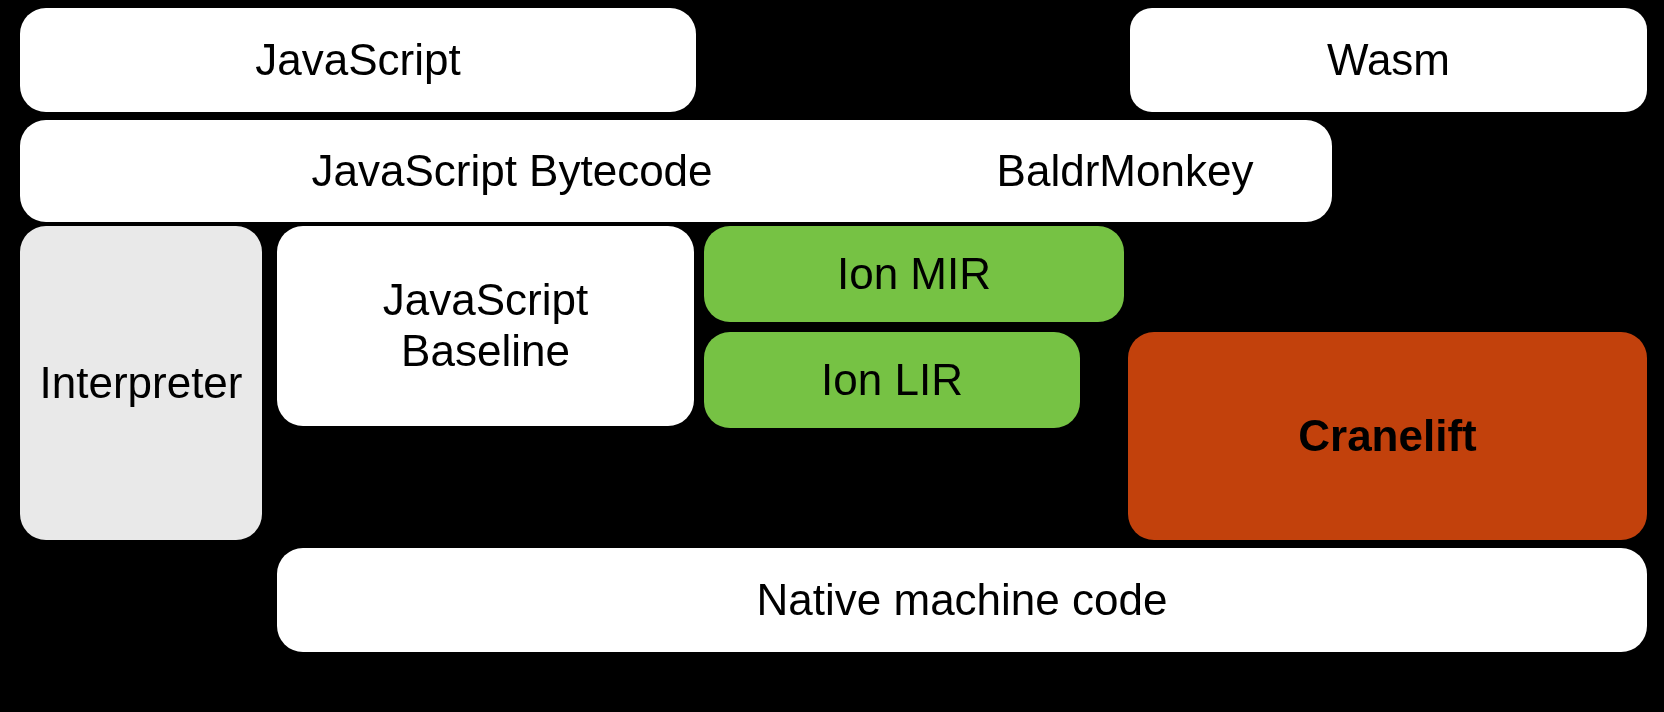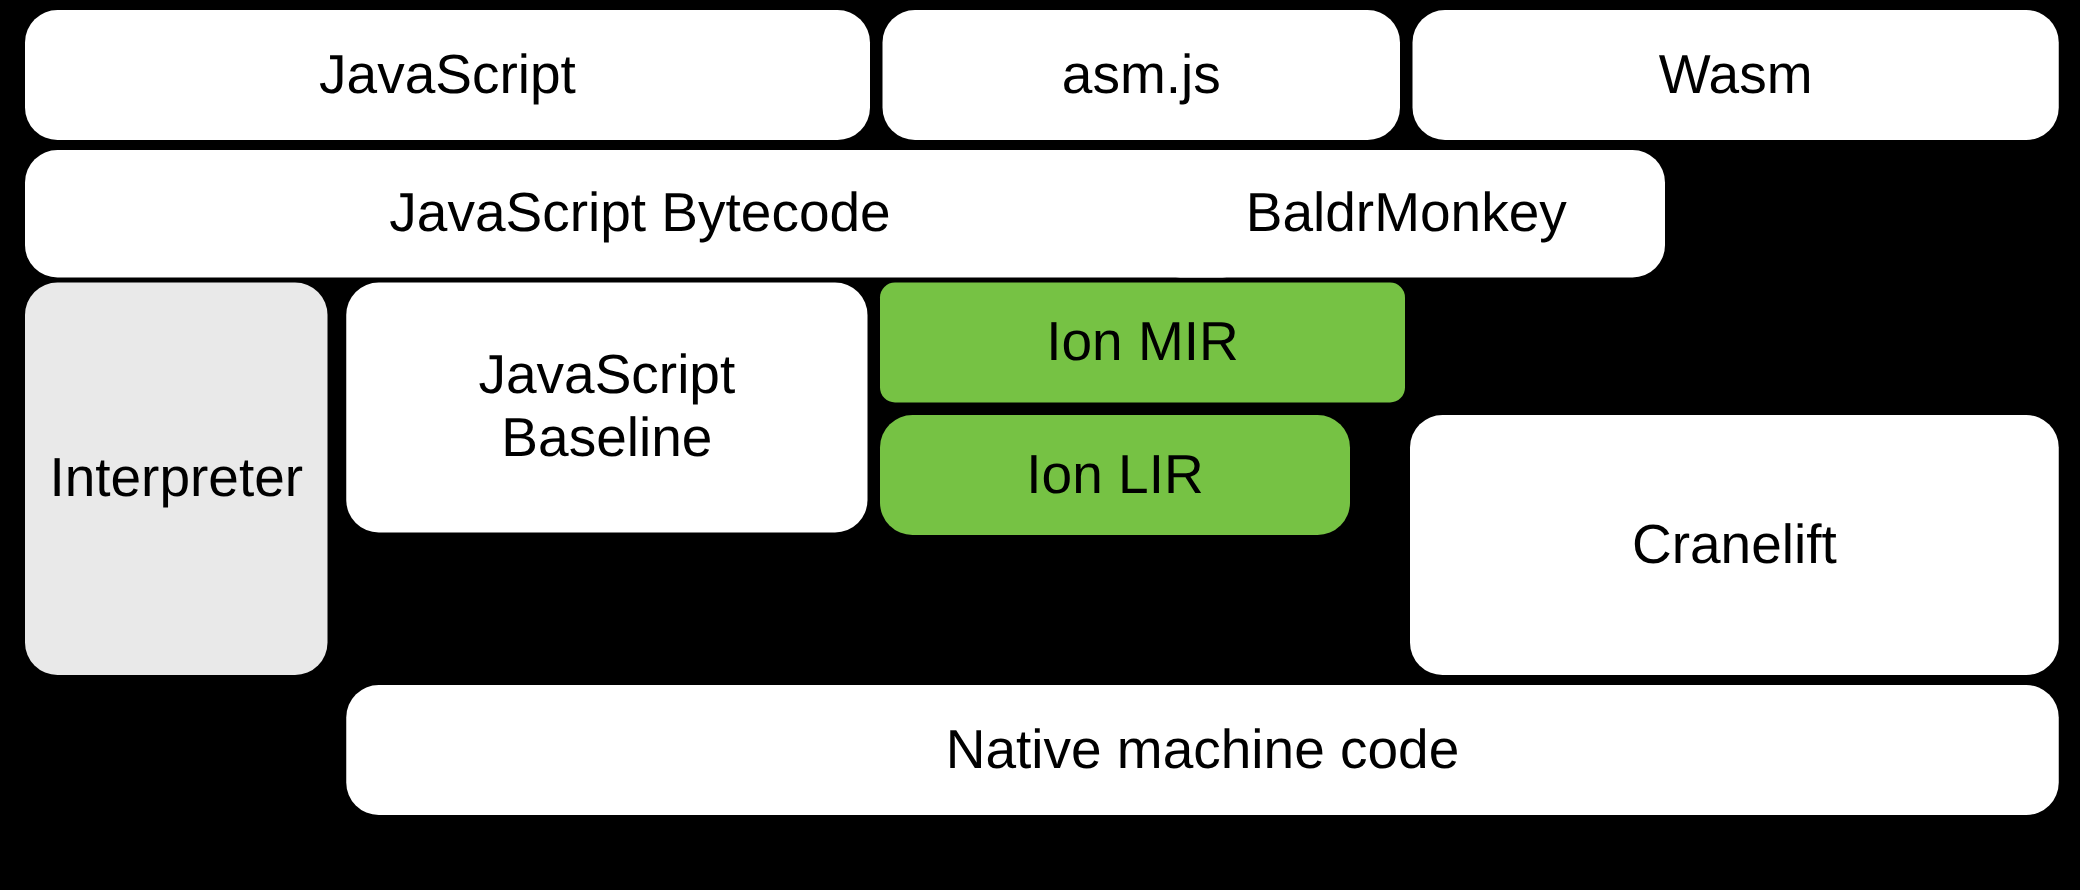--- a/index.html
+++ b/index.html
@@ -26,50 +26,49 @@
     font-size: 44px;
     font-weight: 400;
     line-height: 1.15;
     border-radius: 26px;
     background: #ffffff;
     letter-spacing: 0px;
     white-space: pre-line;
   }
   .node.gray  { background: #e9e9e9; }
   .node.green { background: #76c244; }
-  .node.pink  { background: #ffffff; }
+  .node.pink  { background: #c2410c; font-weight: bold; }
 
   
   #n-javascript       { left: 20px;   top: 8px;   width: 676px; height: 104px; }
   #n-asmjs            { left: 706px;  top: 8px;   width: 414px; height: 104px; }
-  #n-wasm             { left: 1130px; top: 8px;   width: 517px; height: 104px; }
+  #n-wasm             { left: 1130px; top: 8px;   width: 517px; height: 104px; border-radius: 22px; }
 
   
   #n-js-bytecode      { left: 20px;   top: 120px; width: 984px; height: 102px; }
   #n-baldrmonkey      { left: 918px;  top: 120px; width: 414px; height: 102px; }
 
   
   #n-interpreter      { left: 20px;   top: 226px; width: 242px; height: 314px; }
   #n-js-baseline      { left: 277px;  top: 226px; width: 417px; height: 200px; }
-  #n-ion-mir          { left: 704px;  top: 226px; width: 420px; height: 96px; border-radius: 12px; }
+  #n-ion-mir          { left: 704px;  top: 226px; width: 420px; height: 96px; }
   #n-ion-lir          { left: 704px;  top: 332px; width: 376px; height: 96px; }
   #n-macro-assembler  { left: 277px;  top: 436px; width: 843px; height: 104px; }
   #n-cranelift        { left: 1128px; top: 332px; width: 519px; height: 208px; }
 
   
   #n-native-code      { left: 277px;  top: 548px; width: 1370px; height: 104px; }
 </style>
 </head>
 <body>
 
 <div id="diagram">
 
   <div class="node" id="n-javascript">JavaScript</div>
 
-  <div class="node" id="n-asmjs">asm.js</div>
 
   <div class="node" id="n-wasm">Wasm</div>
 
   <div class="node" id="n-js-bytecode">JavaScript Bytecode</div>
 
   <div class="node" id="n-baldrmonkey">BaldrMonkey</div>
 
   <div class="node gray" id="n-interpreter">Interpreter</div>
 
   <div class="node" id="n-js-baseline">JavaScript

